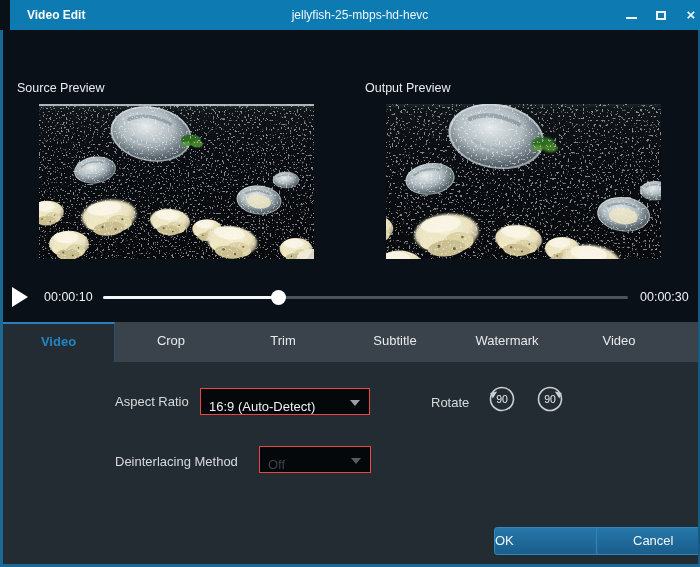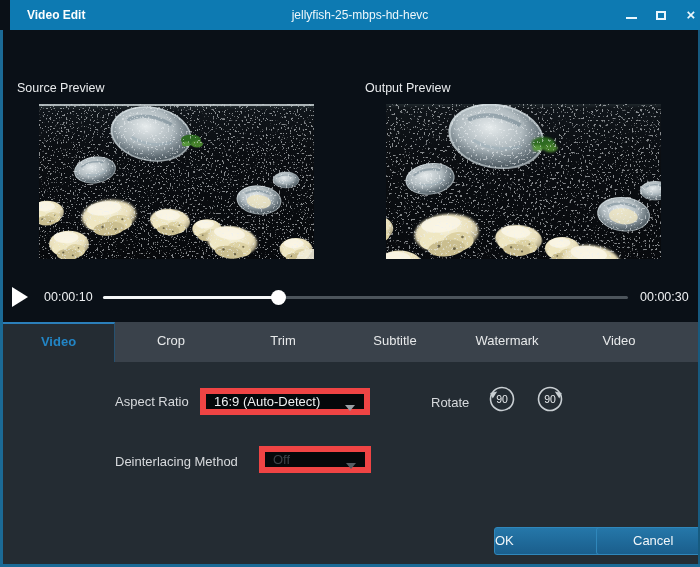--- a/index.html
+++ b/index.html
@@ -45,21 +45,21 @@
   .tab{width:112px;height:40px;line-height:38px;text-align:center;font-size:13px;color:#e7e9ea;cursor:default;}
   .tab.active{background:var(--panel-bg,#242c33);color:var(--accent-blue,#2285c5);font-weight:bold;
     border-top:2px solid #2b7fba;border-right:1px solid rgba(43,127,186,0.45);line-height:36px;}
 
   
   .content{position:absolute;left:3px;top:362px;width:695px;height:202px;background:var(--panel-bg,#242c33);}
   .lbl{position:absolute;font-size:13px;color:#d7dadd;}
   #lbl-ar{left:115px;top:394px;}
   #lbl-rot{left:431px;top:395px;}
   #lbl-di{left:115px;top:454px;}
-  .select{position:absolute;height:27px;background:#05080a;border:6px solid #ef4444;display:flex;align-items:flex-end;}
+  .select{position:absolute;height:27px;background:#05080a;border:1px solid #ef4444;display:flex;align-items:flex-end;}
   #sel-ar{left:200px;top:388px;width:170px;}
   #sel-di{left:259px;top:446px;width:112px;}
   .sel-val{font-size:13px;color:#eef0f1;padding-left:8px;white-space:nowrap;overflow:hidden;}
   .select.disabled .sel-val{color:#3c4248;}
   .sel-arrow{position:absolute;right:9px;top:11px;width:0;height:0;border-left:5px solid transparent;border-right:5px solid transparent;border-top:6px solid #9aa0a5;}
   .select.disabled .sel-arrow{border-top-color:#565c62;}
   .rot-btn{position:absolute;top:384px;width:30px;height:30px;cursor:default;}
   #rot-ccw{left:487px;}
   #rot-cw{left:535px;}
   .rot-btn svg{display:block;width:30px;height:30px;}

